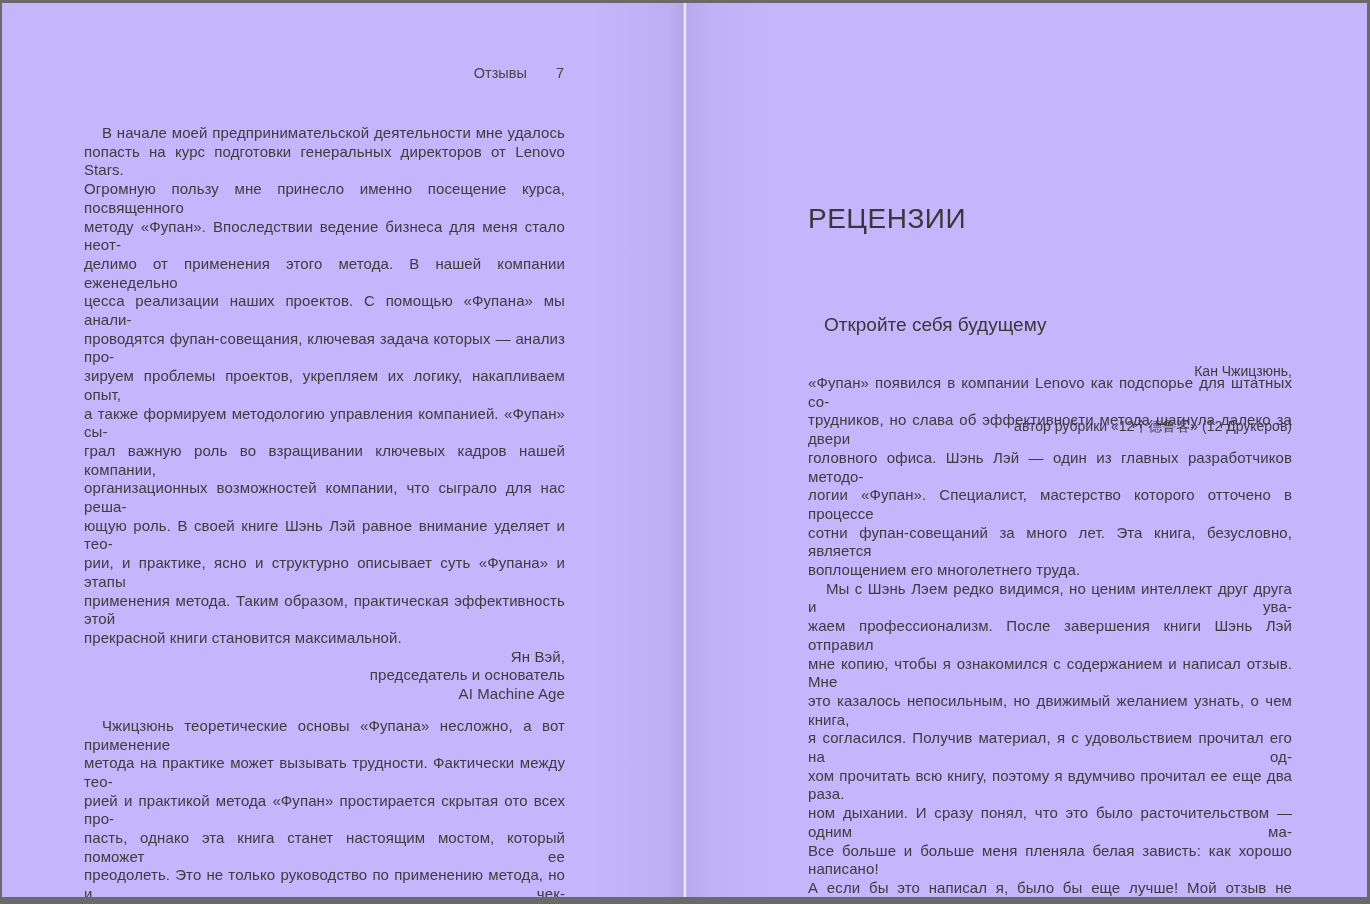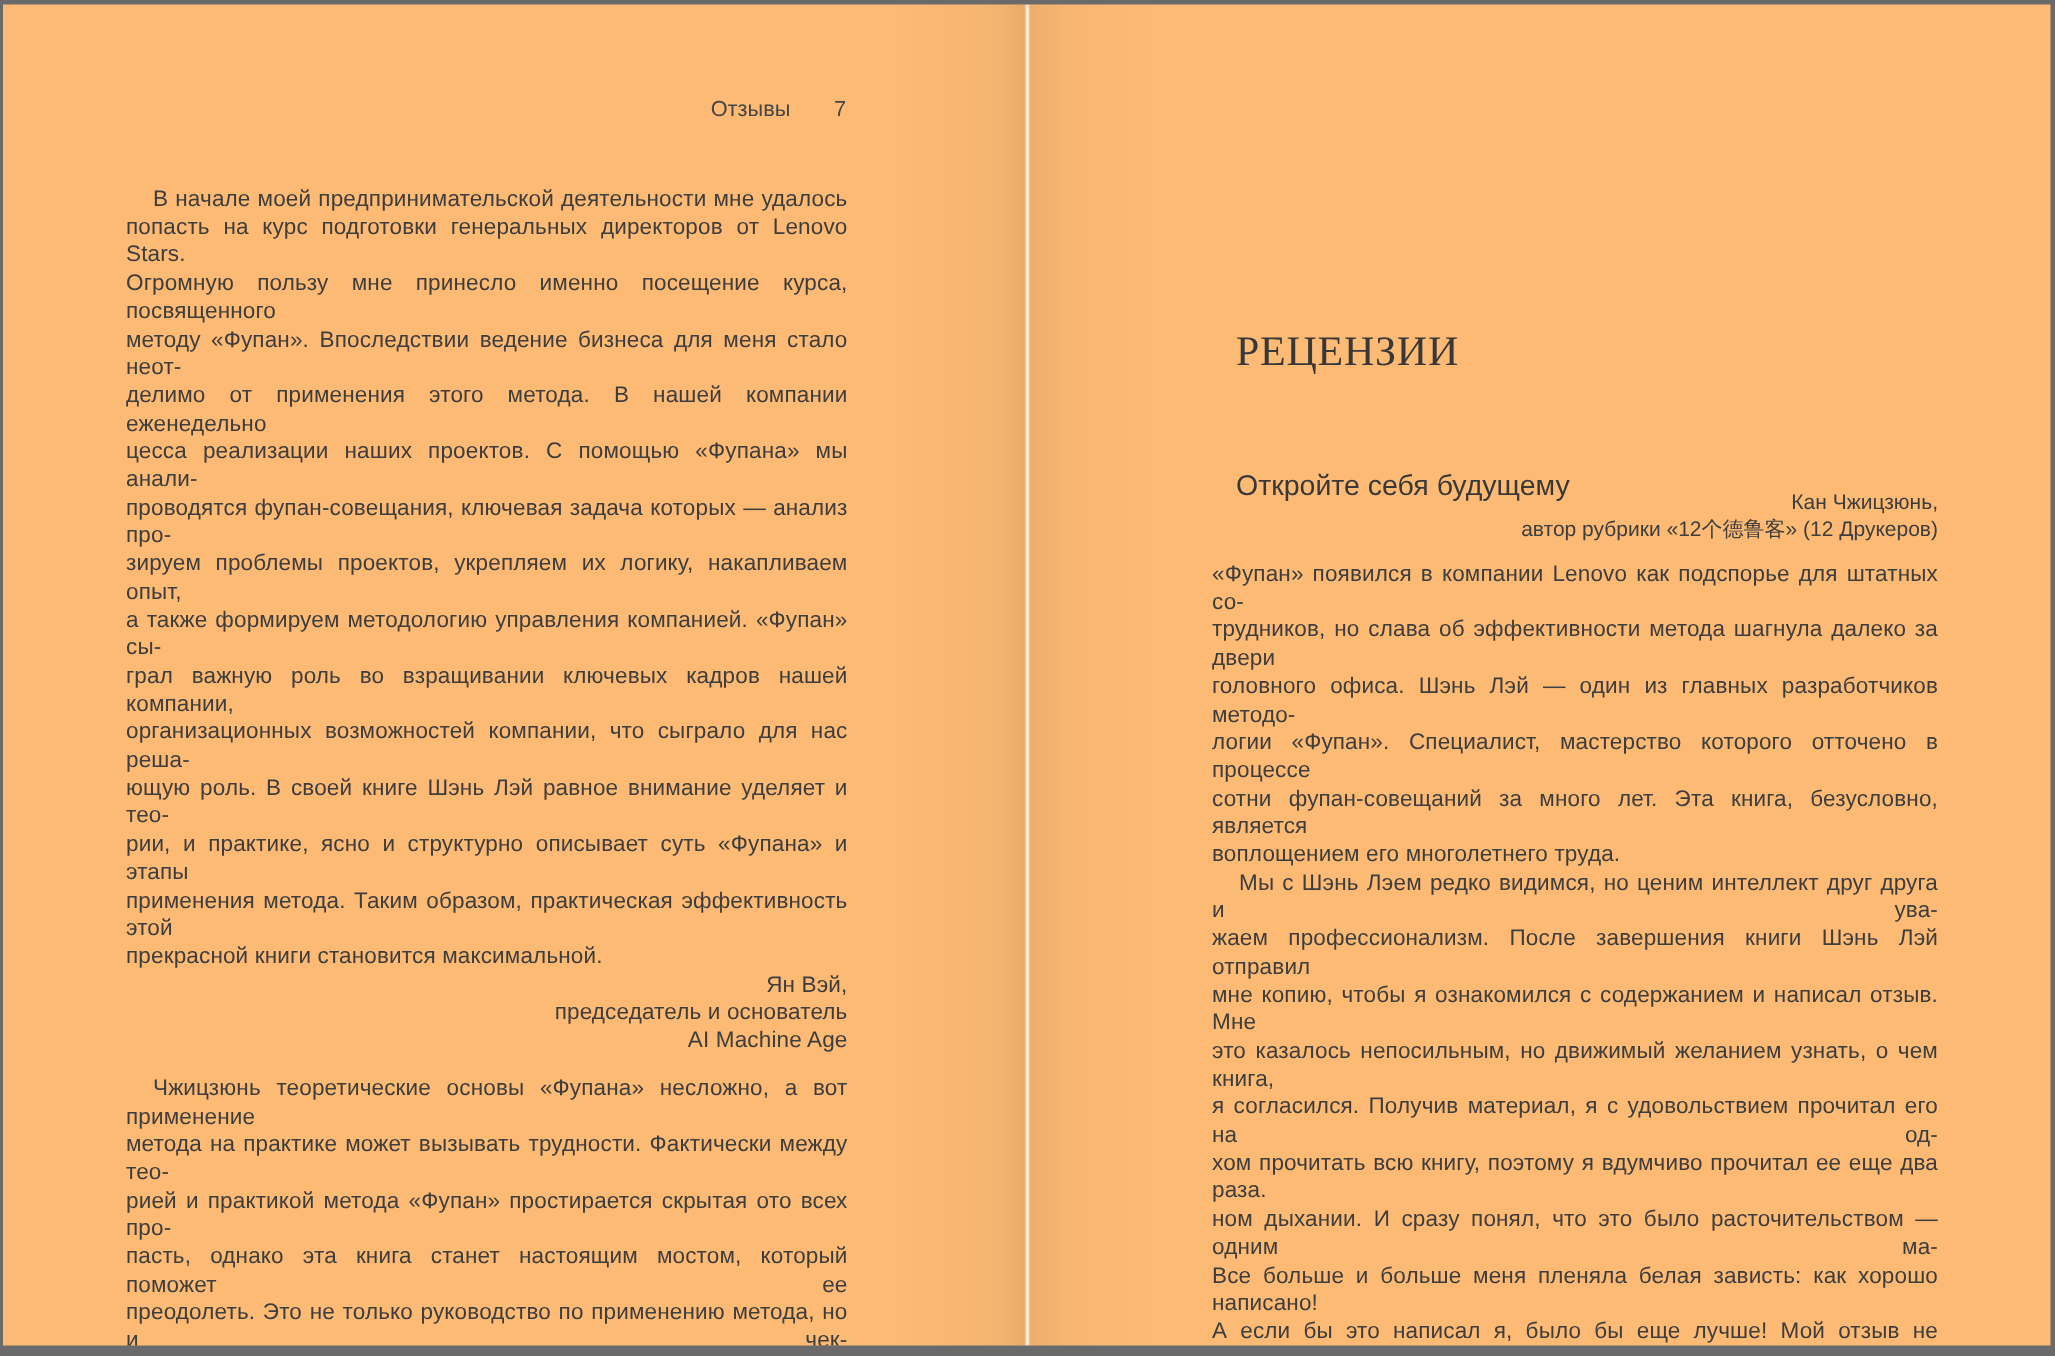--- a/index.html
+++ b/index.html
@@ -5,21 +5,21 @@
   html, body { margin: 0; padding: 0; }
   body {
     width: 1370px; height: 904px;
     background: #ffffff;
     font-family: "Liberation Sans", "DejaVu Sans", sans-serif;
   }
   .book {
     position: relative;
     width: 1370px; height: 904px;
     box-sizing: border-box;
-    background: #fdba74;
+    background: #c4b5fd;
     border-style: solid;
     border-color: #6a6a6a;
     border-width: 3px 3px 7px 2px;
     overflow: hidden;
     color: #3d3d3d;
     padding-left: 16px;
   }
   
   .gutter {
     position: absolute; top: 0; bottom: 0;
@@ -62,32 +62,32 @@
 
   .sig { margin-top: 0; }
   .sig .jline, .sig .jline.is-last { text-align: left; text-align-last: right; }
 
   .block-gap { height: 13px; }
 
   
   .chapter-title {
     position: absolute; left: 122px; top: 200px;
     font-size: 28px; font-weight: normal; letter-spacing: 0.5px;
-    color: #383838; line-height: 1.15; margin: 16px; font-family: Liberation Serif, serif;
+    color: #383838; line-height: 1.15; margin: 0;
   }
   .section-title {
     position: absolute; left: 122px; top: 295px;
     font-size: 19px; font-weight: normal;
     color: #383838; line-height: 1.2; margin: 16px;
   }
   .byline {
     position: absolute; left: 122px; top: 323px; width: 484px;
     font-size: 14px; line-height: 17.5px; color: #3d3d3d;
   }
-  .byline .jline, .byline .jline.is-last { text-align: right; text-align-last: right; }
+  .byline .jline, .byline .jline.is-last { text-align: right; text-align-last: right; margin-top: 37px; }
 </style>
 </head>
 <body>
 
 <div class="book">
 
   <div class="page page-left">
 
     <div class="running-head">
       <span>Отзывы</span>

